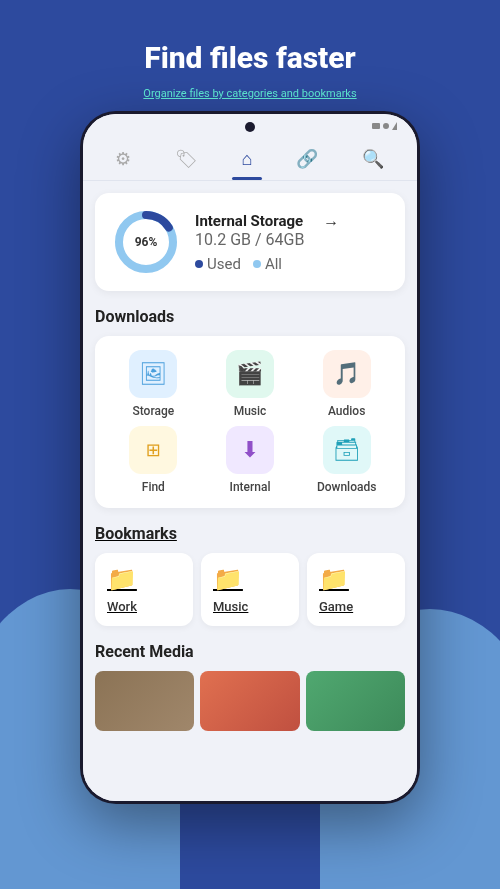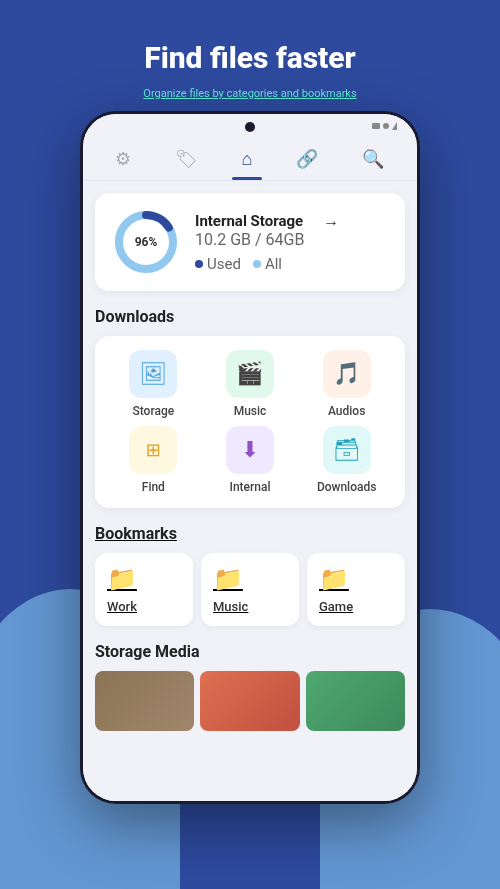--- a/index.html
+++ b/index.html
@@ -462,21 +462,21 @@
 
             <div class="bookmark-item">
               <span class="bookmark-icon" style="color:#2d8aee;">📁</span>
               <span class="bookmark-label">Game</span>
             </div>
 
           </div>
         </div>
 
         <div class="recent-section">
-          <div class="section-title">Storage Media</div>
+          <div class="section-title">Recent Media</div>
           <div class="recent-grid">
             <div class="recent-thumb recent-thumb-1"></div>
             <div class="recent-thumb recent-thumb-2"></div>
             <div class="recent-thumb recent-thumb-3"></div>
           </div>
         </div>
 
       </div>
     </div>
   </div>

